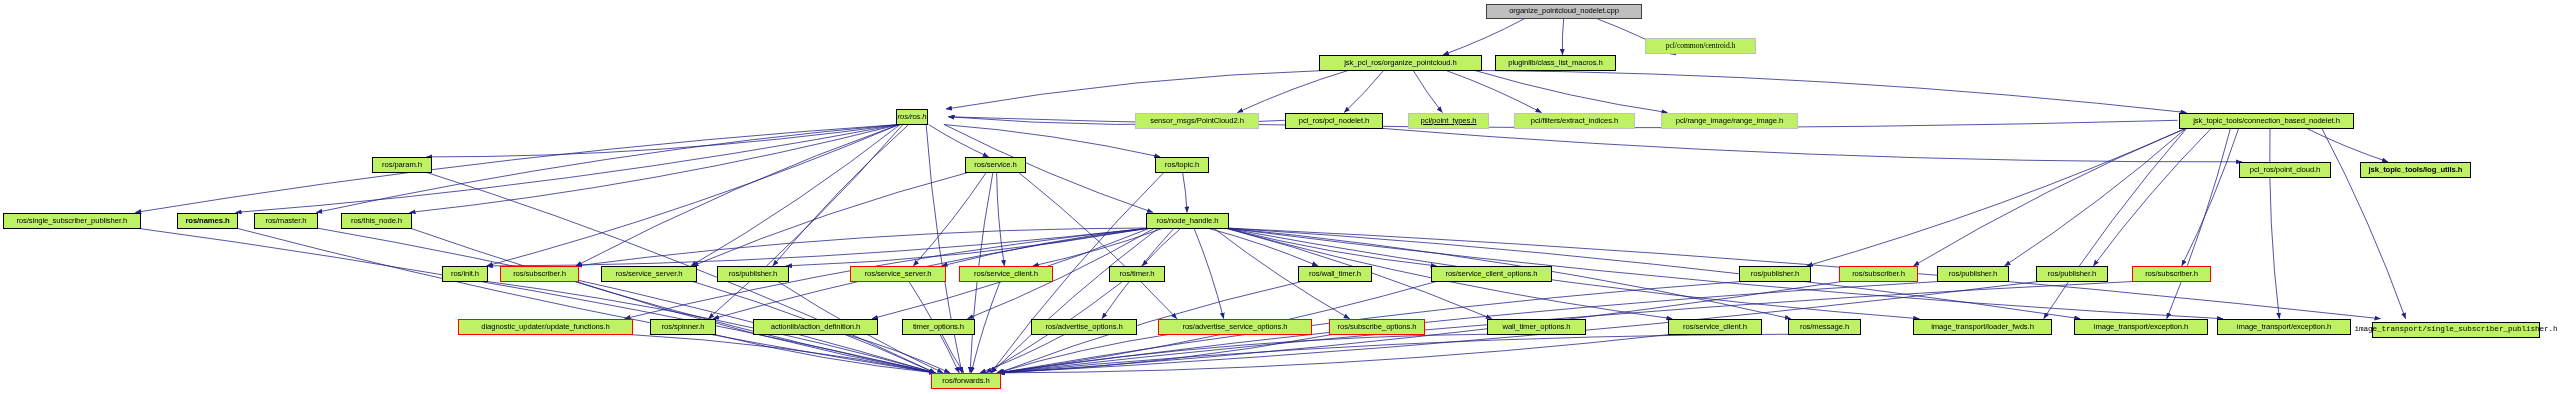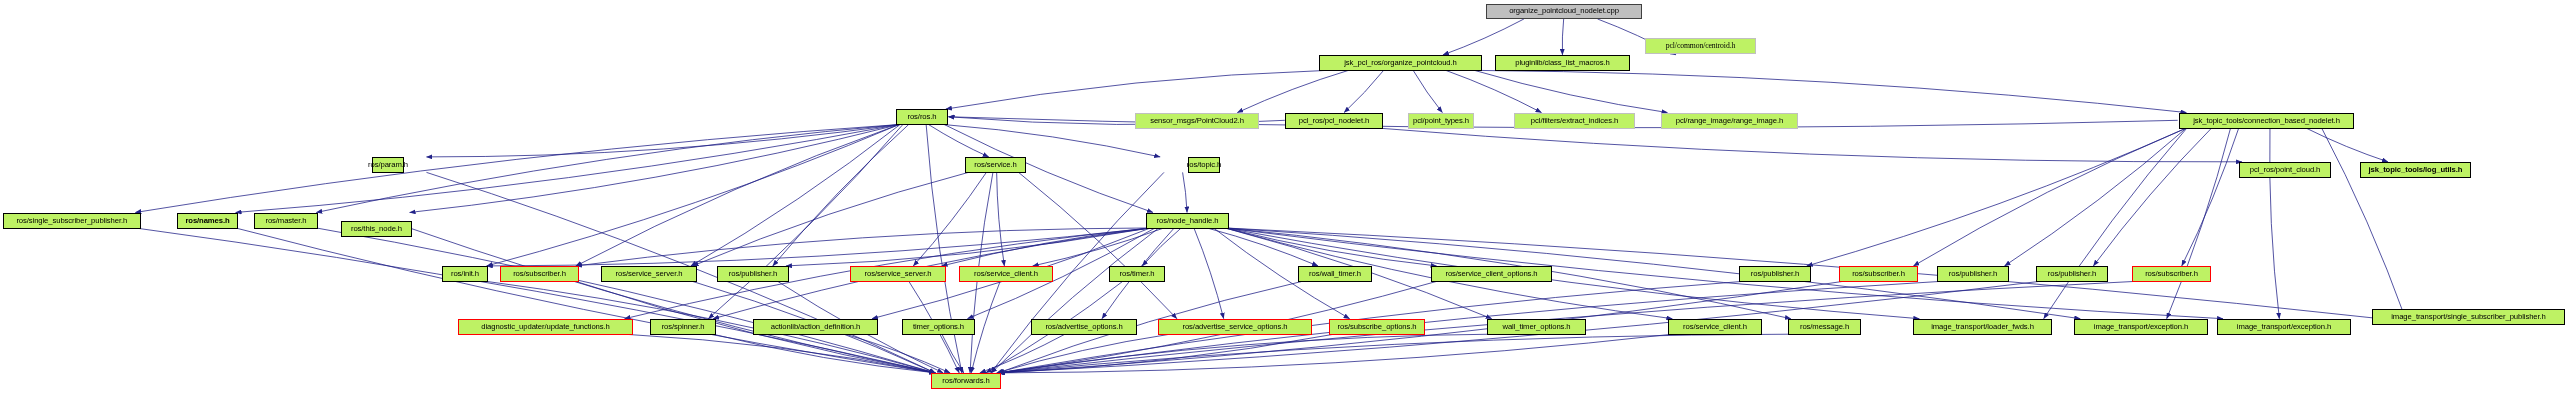--- a/index.html
+++ b/index.html
@@ -137,38 +137,38 @@
         <path d="M1739.1,324.0 Q2445.9,414.4 3157.5,453.0" marker-end="url(#arrow)"></path>
         <path d="M1739.1,324.0 Q2562.2,362.6 3381.3,453.0" marker-end="url(#arrow)"></path>
         <path d="M1632.9,324.0 Q1254.8,362.9 885.6,453.0" marker-end="url(#arrow)"></path>
         <path d="M1632.9,324.0 Q1439.5,402.4 1237.2,453.0" marker-end="url(#arrow)"></path>
         <path d="M1632.9,324.0 Q1317.6,366.7 1011.4,453.0" marker-end="url(#arrow)"></path>
       </g>
   </svg>
   <div id="node-layer">
       <div class="node root" style="left: 1486px; top: 3.5px; width: 156px;">organize_pointcloud_nodelet.cpp</div>
       <div class="node black" style="left: 1319px; top: 55px; width: 163px;">jsk_pcl_ros/organize_pointcloud.h</div>
-      <div class="node black" style="left: 1495px; top: 55px; width: 135px;">pluginlib/class_list_macros.h</div>
+      <div class="node black" style="left: 1495px; top: 55px; width: 121px;">pluginlib/class_list_macros.h</div>
       <div class="node grey" style="left: 1645px; top: 38px; width: 111px; font-family: Liberation Serif, serif;">pcl/common/centroid.h</div>
       <div class="node grey" style="left: 1135px; top: 113px; width: 124px;">sensor_msgs/PointCloud2.h</div>
       <div class="node black" style="left: 1285px; top: 113px; width: 98px;">pcl_ros/pcl_nodelet.h</div>
-      <div class="node grey" style="left: 1408px; top: 113px; width: 66px;">pcl/point_types.h</div>
+      <div class="node grey" style="left: 1408px; top: 113px; width: 81px; text-decoration: underline;">pcl/point_types.h</div>
       <div class="node grey" style="left: 1514px; top: 113px; width: 121px;">pcl/filters/extract_indices.h</div>
       <div class="node grey" style="left: 1661px; top: 113px; width: 137px;">pcl/range_image/range_image.h</div>
       <div class="node black" style="left: 2179px; top: 113px; width: 175px;">jsk_topic_tools/connection_based_nodelet.h</div>
-      <div class="node black" style="left: 896px; top: 109px; width: 52px;">ros/ros.h</div>
+      <div class="node black" style="left: 896px; top: 109px; width: 32px; font-style: italic;">ros/ros.h</div>
       <div class="node black" style="left: 2239px; top: 162px; width: 92px;">pcl_ros/point_cloud.h</div>
       <div class="node black" style="left: 2360px; top: 162px; width: 111px; font-weight: bold;">jsk_topic_tools/log_utils.h</div>
-      <div class="node black" style="left: 372px; top: 157px; width: 32px;">ros/param.h</div>
+      <div class="node black" style="left: 372px; top: 157px; width: 60px;">ros/param.h</div>
       <div class="node black" style="left: 965px; top: 157px; width: 61px;">ros/service.h</div>
-      <div class="node black" style="left: 1155px; top: 157px; width: 32px; margin-left: 33px;">ros/topic.h</div>
+      <div class="node black" style="left: 1155px; top: 157px; width: 54px;">ros/topic.h</div>
       <div class="node black" style="left: 2.8px; top: 213px; width: 138px;">ros/single_subscriber_publisher.h</div>
       <div class="node black" style="left: 177px; top: 213px; width: 61px; font-weight: bold;">ros/names.h</div>
       <div class="node black" style="left: 254px; top: 213px; width: 64px;">ros/master.h</div>
-      <div class="node black" style="left: 341px; top: 213px; width: 71px; margin-top: 8px;">ros/this_node.h</div>
+      <div class="node black" style="left: 341px; top: 213px; width: 71px;">ros/this_node.h</div>
       <div class="node black" style="left: 1146px; top: 213px; width: 83px;">ros/node_handle.h</div>
       <div class="node black" style="left: 442px; top: 266px; width: 46px;">ros/init.h</div>
       <div class="node red" style="left: 500px; top: 266px; width: 79px;">ros/subscriber.h</div>
       <div class="node black" style="left: 601px; top: 266px; width: 96px;">ros/service_server.h</div>
       <div class="node black" style="left: 717px; top: 266px; width: 72px;">ros/publisher.h</div>
       <div class="node red" style="left: 850px; top: 266px; width: 96px;">ros/service_server.h</div>
       <div class="node red" style="left: 959px; top: 266px; width: 94px;">ros/service_client.h</div>
       <div class="node black" style="left: 1109px; top: 266px; width: 56px; text-align: center;">ros/timer.h</div>
       <div class="node black" style="left: 1298px; top: 266px; width: 74px;">ros/wall_timer.h</div>
       <div class="node black" style="left: 1431px; top: 266px; width: 121px;">ros/service_client_options.h</div>
@@ -183,17 +183,17 @@
       <div class="node black" style="left: 902px; top: 319px; width: 73px;">timer_options.h</div>
       <div class="node black" style="left: 1031px; top: 319px; width: 106px;">ros/advertise_options.h</div>
       <div class="node red" style="left: 1158px; top: 319px; width: 154px;">ros/advertise_service_options.h</div>
       <div class="node red" style="left: 1329px; top: 319px; width: 96px;">ros/subscribe_options.h</div>
       <div class="node black" style="left: 1487px; top: 319px; width: 99px;">wall_timer_options.h</div>
       <div class="node black" style="left: 1668px; top: 319px; width: 94px;">ros/service_client.h</div>
       <div class="node black" style="left: 1788px; top: 319px; width: 73px;">ros/message.h</div>
       <div class="node black" style="left: 1913px; top: 319px; width: 139px;">image_transport/loader_fwds.h</div>
       <div class="node black" style="left: 2074px; top: 319px; width: 134px;">image_transport/exception.h</div>
       <div class="node black" style="left: 2217px; top: 319px; width: 134px;">image_transport/exception.h</div>
-      <div class="node black" style="left: 2372px; top: 309px; width: 193px;">image_transport/single_subscriber_publisher.h</div>
+      <div class="node black" style="left: 2372px; top: 322px; width: 168px; font-family: Liberation Mono, monospace;">image_transport/single_subscriber_publisher.h</div>
       <div class="node red" style="left: 931px; top: 373px; width: 70px;">ros/forwards.h</div>
     </div>
 </div>
 
 
 </body></html>

